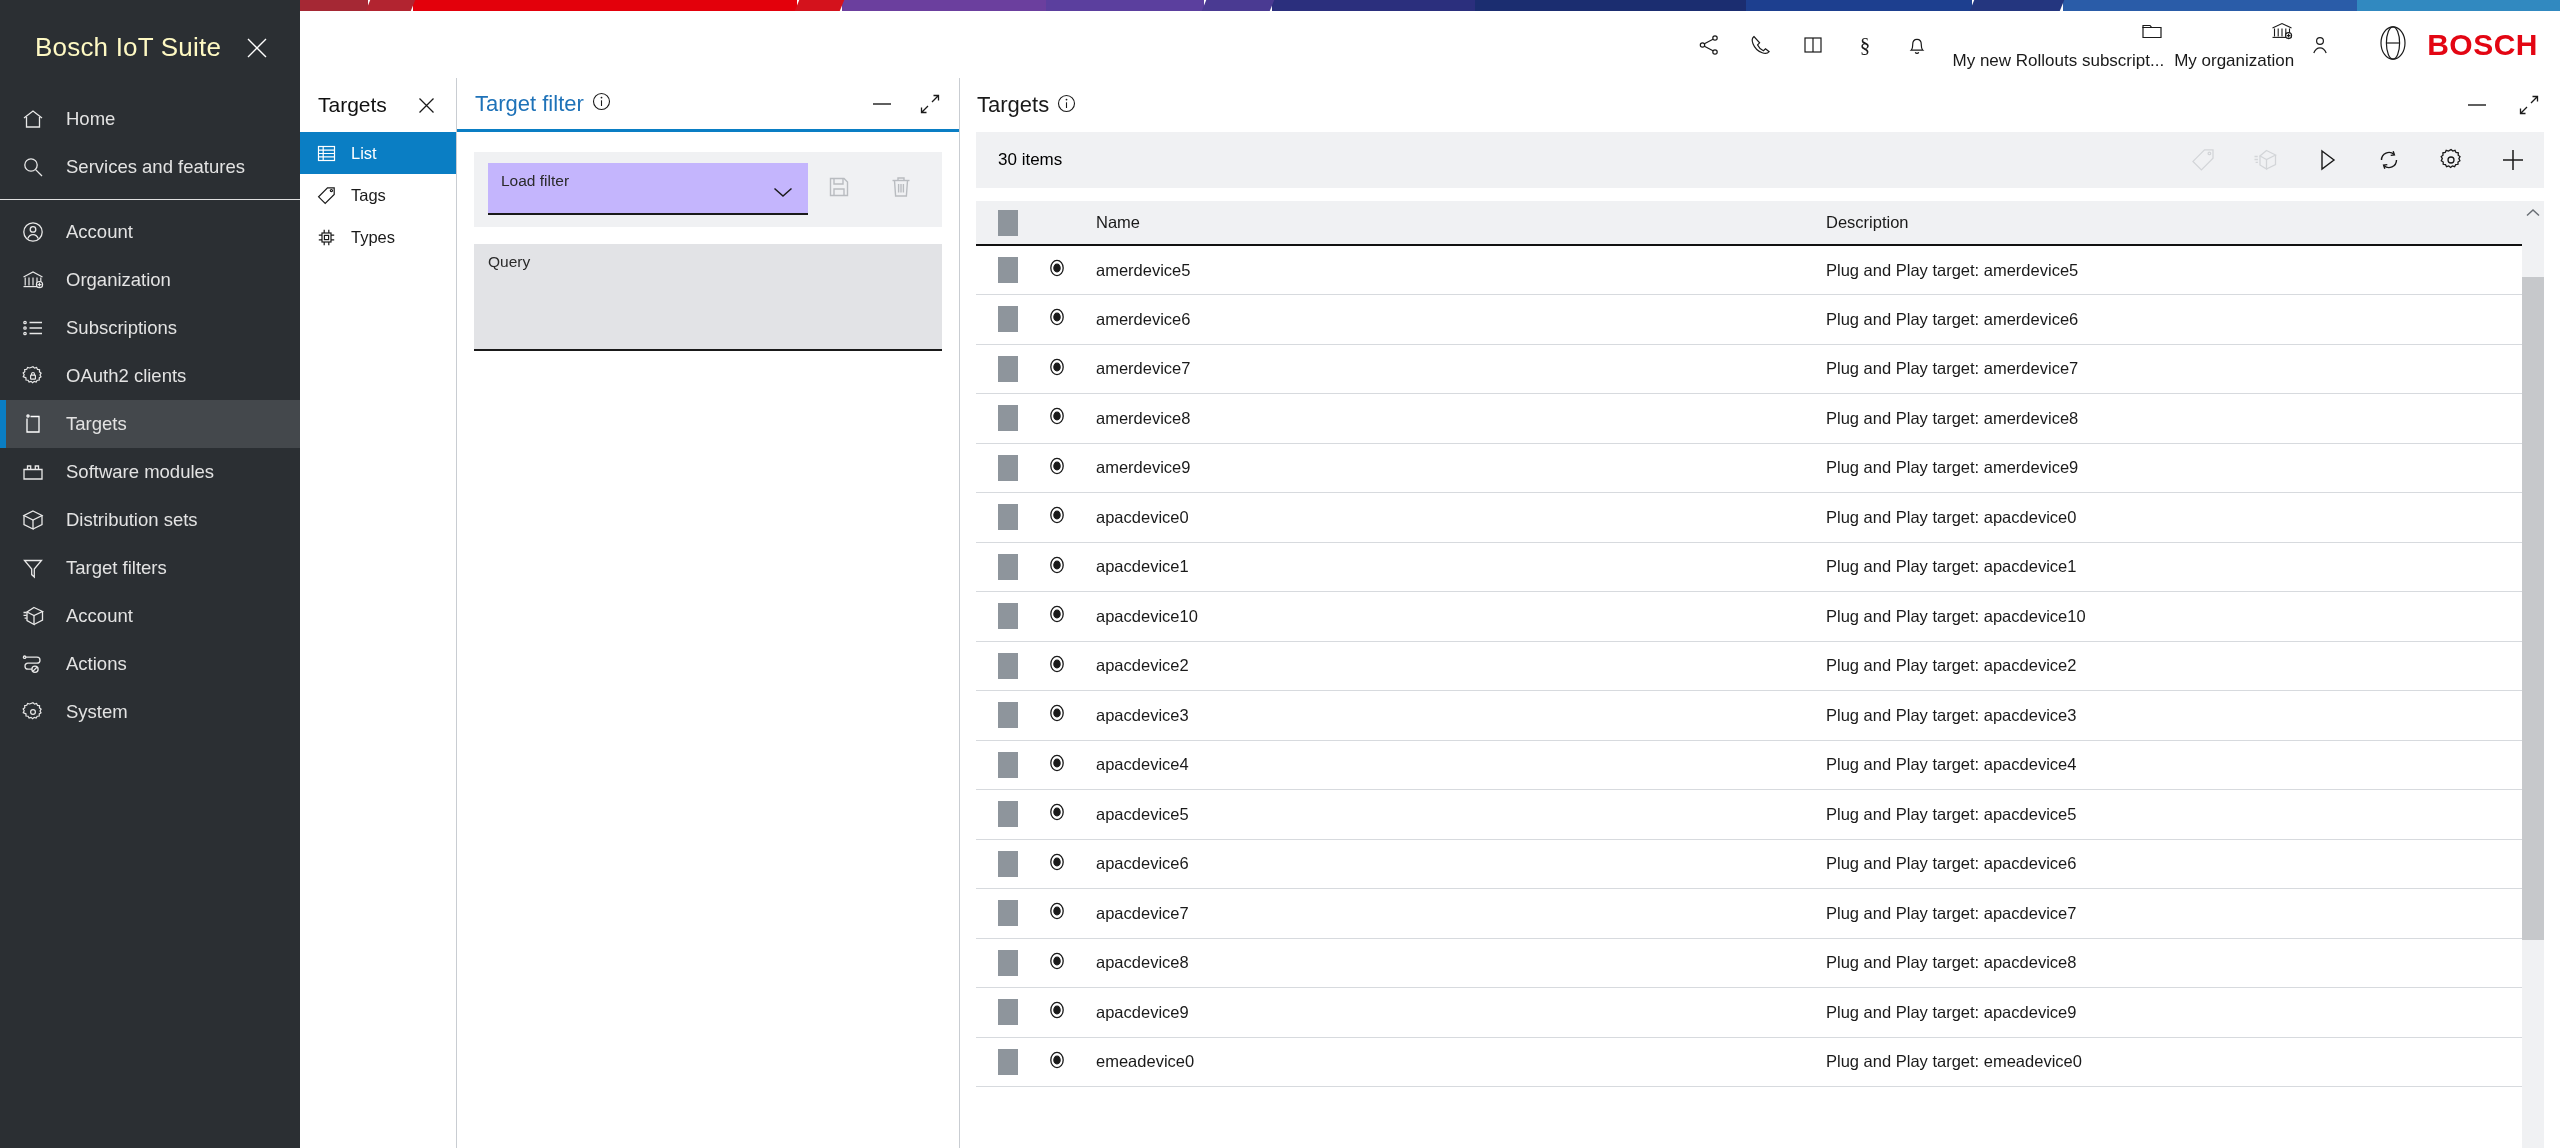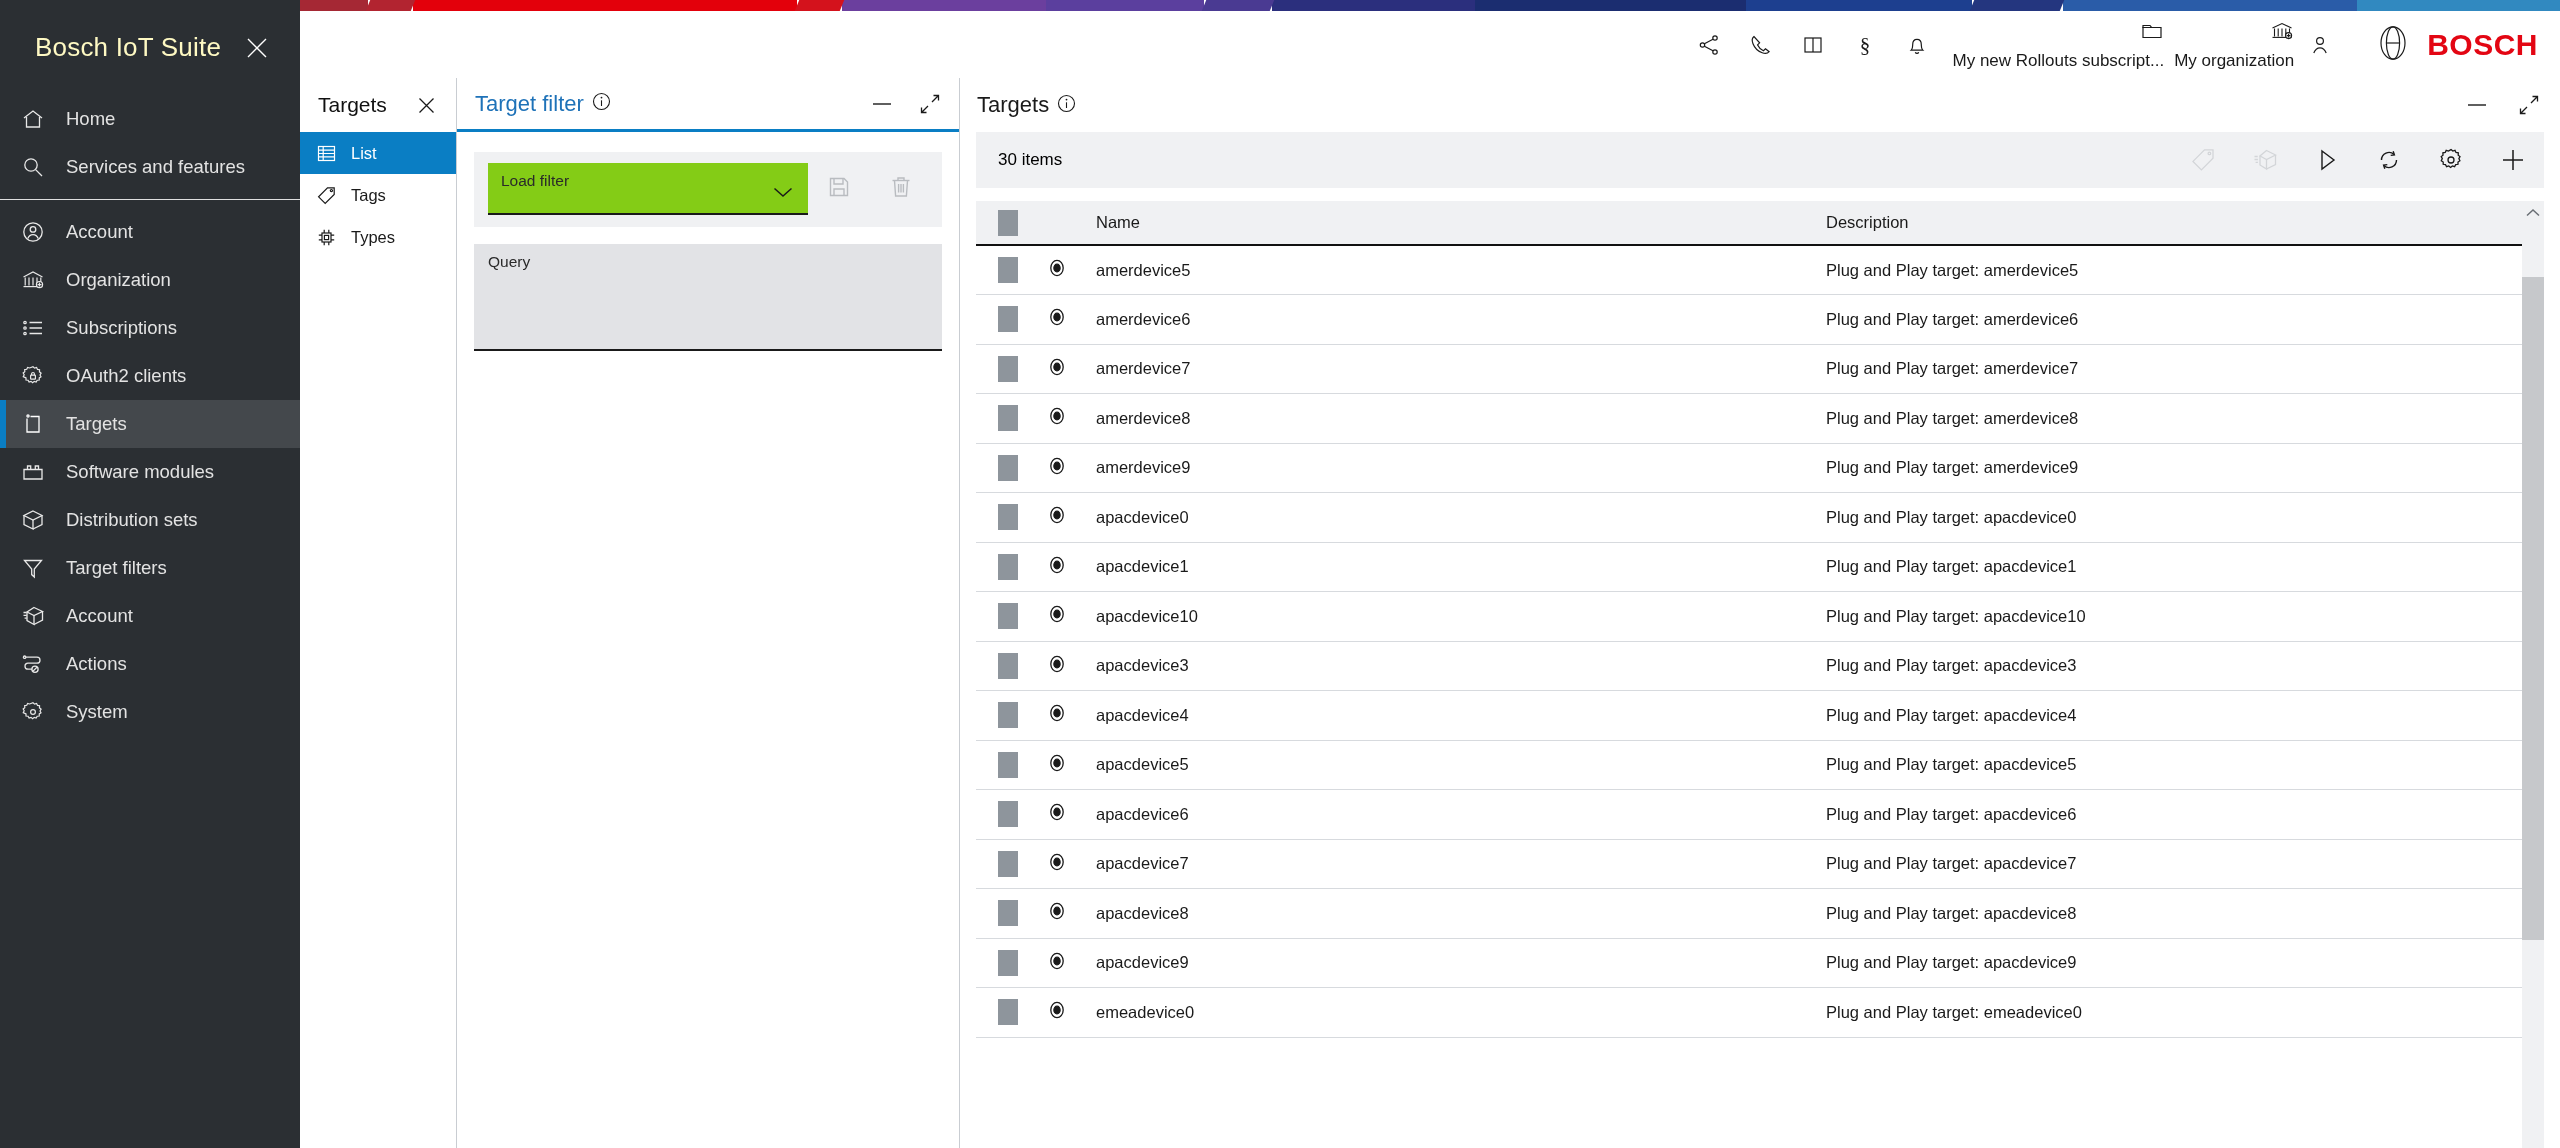--- a/index.html
+++ b/index.html
@@ -99,21 +99,21 @@
   .tf-title { font-size: 22px; color:#1e72b8; }
   .tf-head-actions { display:flex; align-items:center; gap: 26px; }
   .icon-btn { cursor:pointer; display:flex; align-items:center; justify-content:center; }
 
   .tf-body { padding: 20px 17px 0 17px; }
   .loadfilter-row {
     background:#f0f1f3; padding: 11px 10px 12px 14px;
     display:flex; align-items:flex-end; gap: 0px;
   }
   .select-box {
-    flex: 1 1 auto; height: 52px; background:#84cc16; border-bottom: 2px solid #1a1a1a;
+    flex: 1 1 auto; height: 52px; background:#c4b5fd; border-bottom: 2px solid #1a1a1a;
     position: relative; display:flex; align-items:flex-start; padding: 9px 12px 0 13px; cursor:pointer;
   }
   .select-label { font-size: 15.5px; color:#2a2a2a; }
   .select-caret { position:absolute; right: 14px; bottom: 10px; }
   .sf-btn { width: 62px; height:52px; display:flex; align-items:center; justify-content:center; cursor:pointer; }
 
   .query-box {
     margin-top: 17px; height: 107px; background:#e2e3e6; border-bottom: 2px solid #1a1a1a;
     padding: 9px 0 0 14px;
   }
@@ -691,20 +691,31 @@
                     <td>Plug and Play target: apacdevice10</td>
                   </tr>
                   <tr>
                     <td>
                       <div class="handle-sq"></div>
                     </td>
                     <td><span class="tgt-icon"><svg width="22" height="22" viewBox="0 0 22 22" fill="none" stroke="#1a1a1a" stroke-width="1.3">
                           <ellipse cx="11" cy="11" rx="6.2" ry="7.6"></ellipse>
                           <ellipse cx="11" cy="11" rx="3.1" ry="3.8" fill="#1a1a1a"></ellipse>
                         </svg></span></td>
+                    <td>apacdevice2</td>
+                    <td>Plug and Play target: apacdevice2</td>
+                  </tr>
+                  <tr>
+                    <td>
+                      <div class="handle-sq"></div>
+                    </td>
+                    <td><span class="tgt-icon"><svg width="22" height="22" viewBox="0 0 22 22" fill="none" stroke="#1a1a1a" stroke-width="1.3">
+                          <ellipse cx="11" cy="11" rx="6.2" ry="7.6"></ellipse>
+                          <ellipse cx="11" cy="11" rx="3.1" ry="3.8" fill="#1a1a1a"></ellipse>
+                        </svg></span></td>
                     <td>apacdevice3</td>
                     <td>Plug and Play target: apacdevice3</td>
                   </tr>
                   <tr>
                     <td>
                       <div class="handle-sq"></div>
                     </td>
                     <td><span class="tgt-icon"><svg width="22" height="22" viewBox="0 0 22 22" fill="none" stroke="#1a1a1a" stroke-width="1.3">
                           <ellipse cx="11" cy="11" rx="6.2" ry="7.6"></ellipse>
                           <ellipse cx="11" cy="11" rx="3.1" ry="3.8" fill="#1a1a1a"></ellipse>

